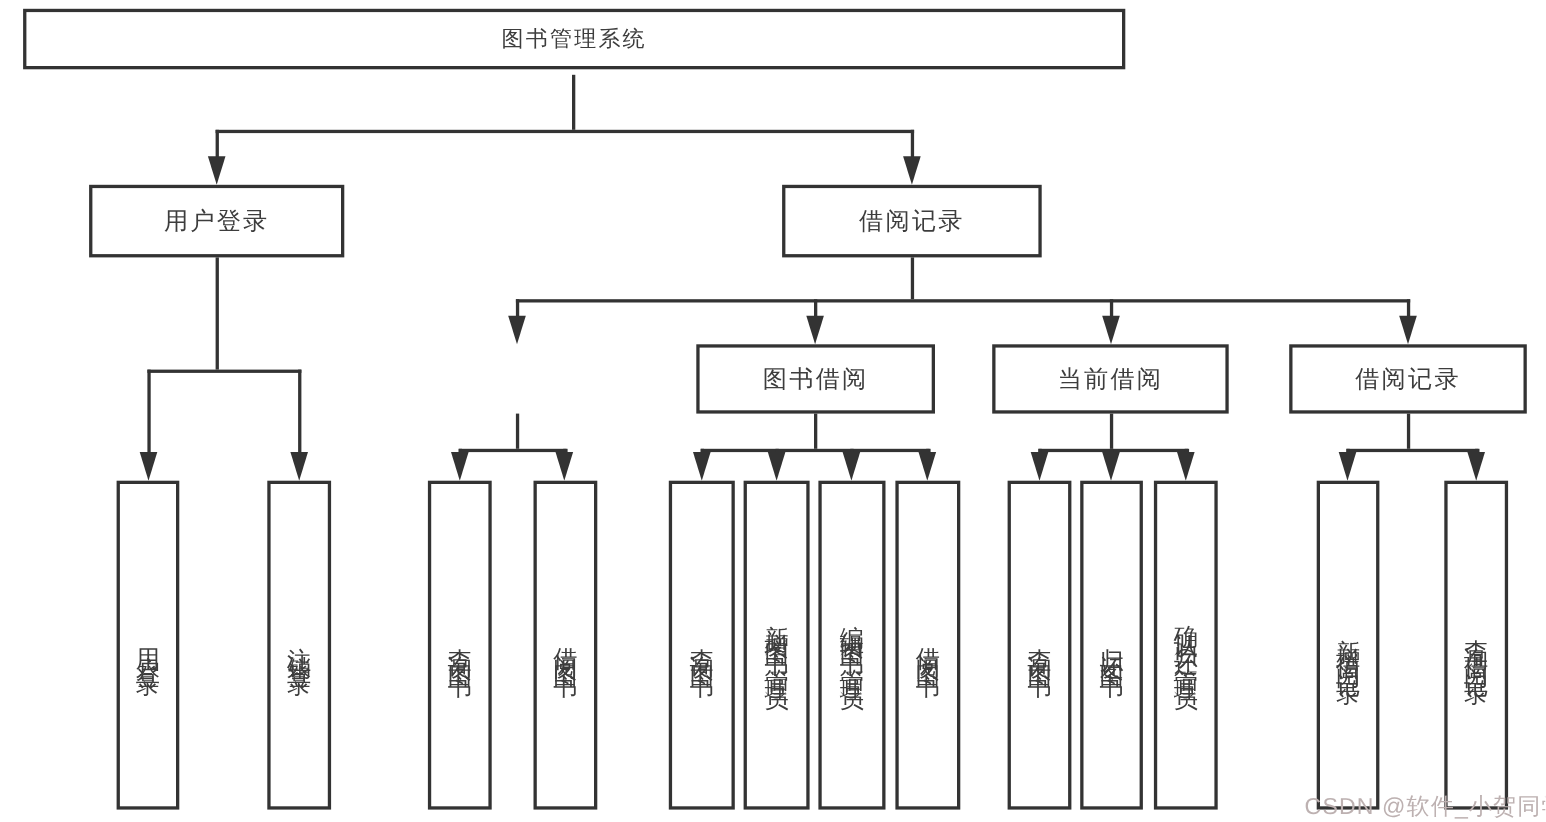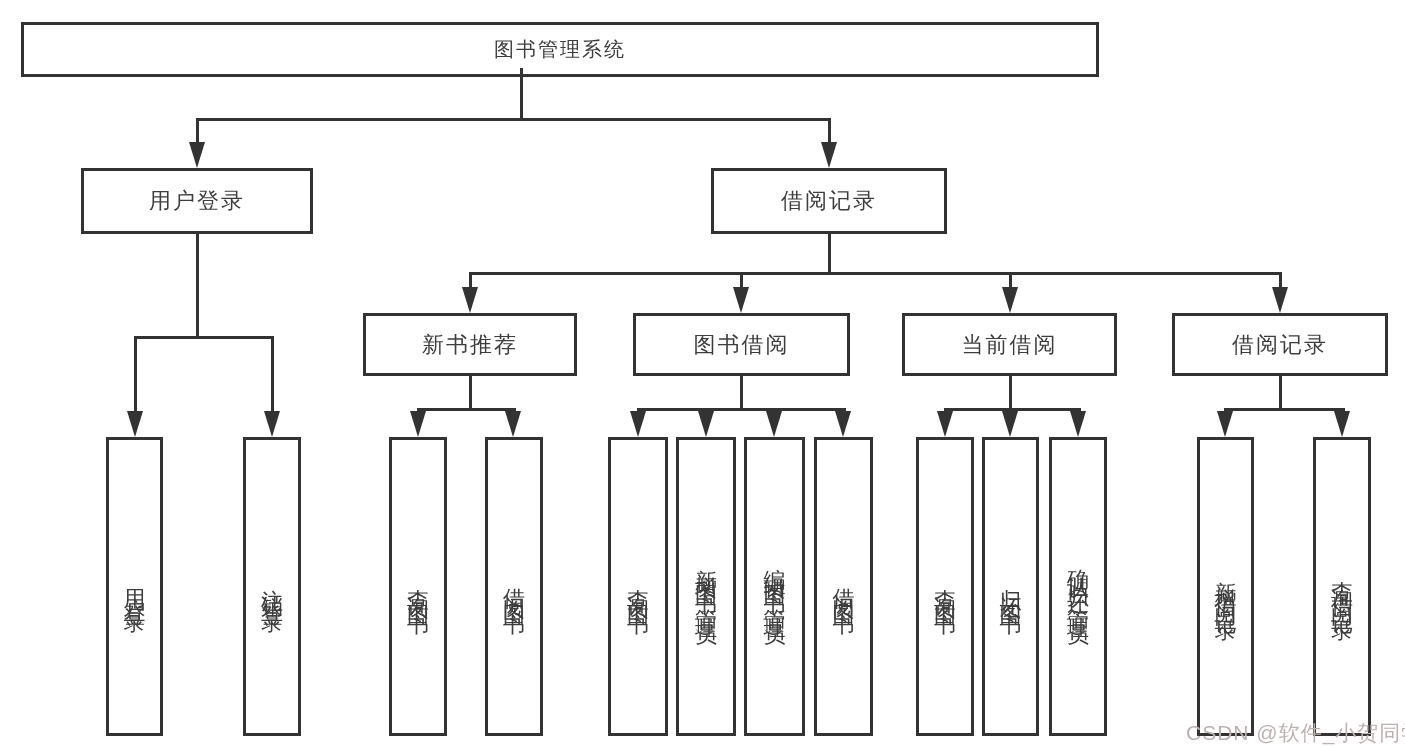--- a/index.html
+++ b/index.html
@@ -31,21 +31,21 @@
   .watermark {
     position:absolute; left:1186px; top:719px; z-index:10;
     font-size:21px; letter-spacing:1px; color:#bdb1b1; white-space:nowrap;
   }
 </style>
 </head>
 <body>
 
 <div class="canvas">
 
-  <div class="box hbox root-box" style="left:21px; top:22px; width:1078px; height:55px;text-align:center;">
+  <div class="box hbox root-box" style="left:21px; top:8px; width:1002px; height:55px;text-align:center;">
     <span>图书管理系统</span>
   </div>
 
   <div class="line vline" style="left:520px; top:68px; height:50px;"></div>
   <div class="line hline" style="left:196px; top:118px; width:635px;"></div>
   <div class="line vline" style="left:196px; top:118px; height:30px;"></div>
   <div class="arrow" style="left:189px; top:142px;"></div>
   <div class="line vline" style="left:828px; top:118px; height:30px;"></div>
   <div class="arrow" style="left:821px; top:142px;"></div>
 
@@ -67,23 +67,20 @@
   <div class="line hline" style="left:469px; top:272px; width:813px;"></div>
   <div class="line vline" style="left:469px; top:272px; height:20px;"></div>
   <div class="arrow" style="left:462px; top:287px;"></div>
   <div class="line vline" style="left:740px; top:272px; height:20px;"></div>
   <div class="arrow" style="left:733px; top:287px;"></div>
   <div class="line vline" style="left:1009px; top:272px; height:20px;"></div>
   <div class="arrow" style="left:1002px; top:287px;"></div>
   <div class="line vline" style="left:1279px; top:272px; height:20px;"></div>
   <div class="arrow" style="left:1272px; top:287px;"></div>
 
-  <div class="box hbox" style="left:363px; top:313px; width:214px; height:63px;">
-    <span>新书推荐</span>
-  </div>
   <div class="box hbox" style="left:633px; top:313px; width:217px; height:63px;">
     <span>图书借阅</span>
   </div>
   <div class="box hbox" style="left:902px; top:313px; width:215px; height:63px;">
     <span>当前借阅</span>
   </div>
   <div class="box hbox" style="left:1172px; top:313px; width:216px; height:63px;">
     <span>借阅记录</span>
   </div>
 

